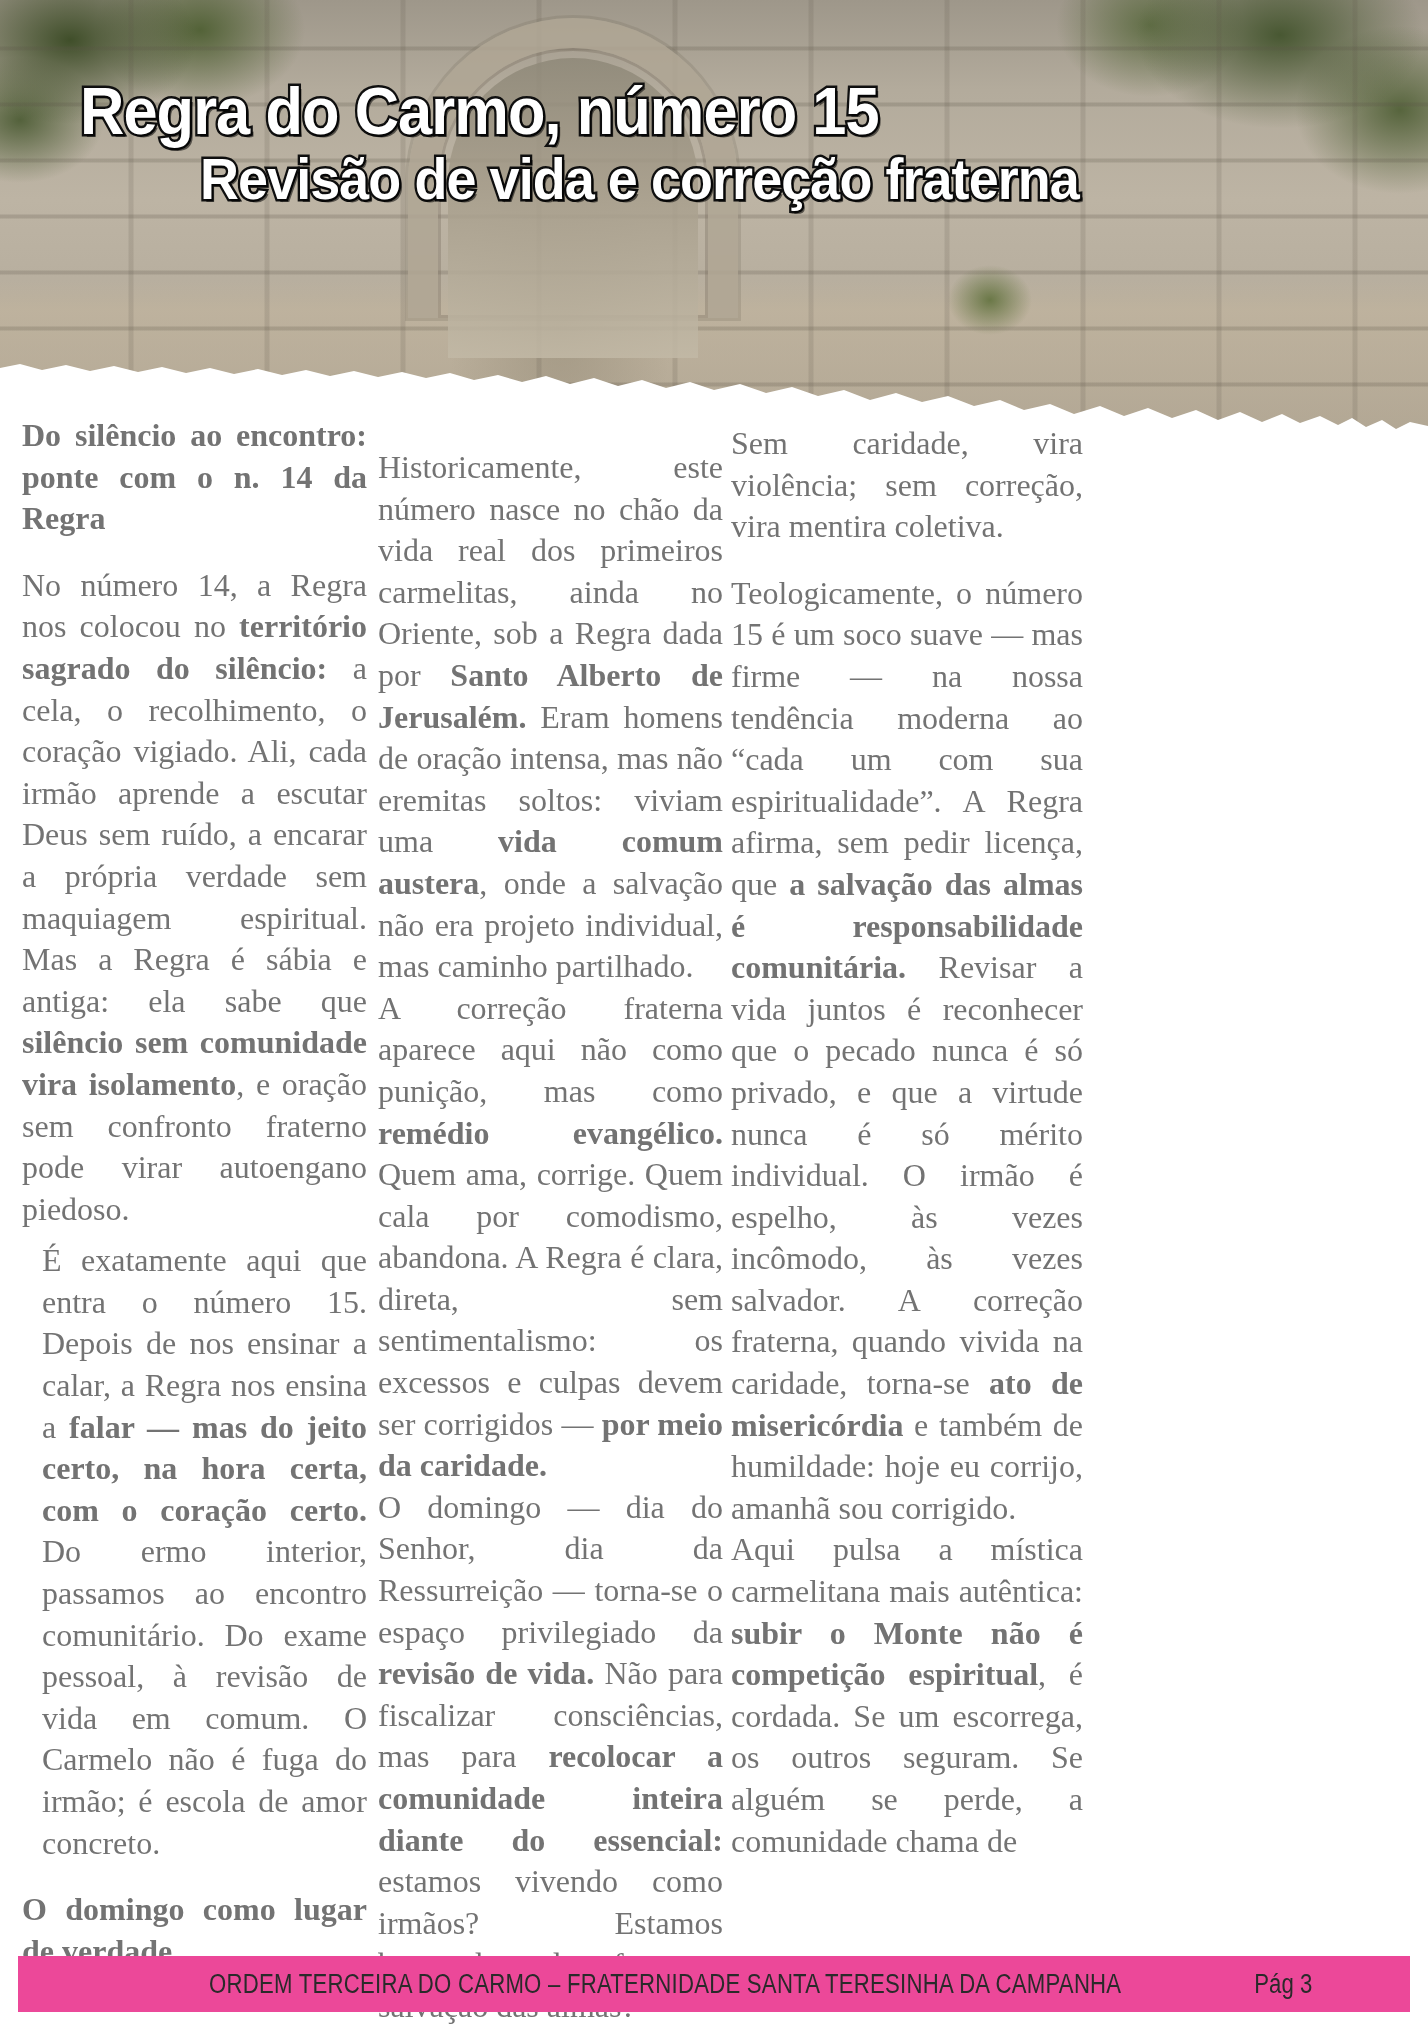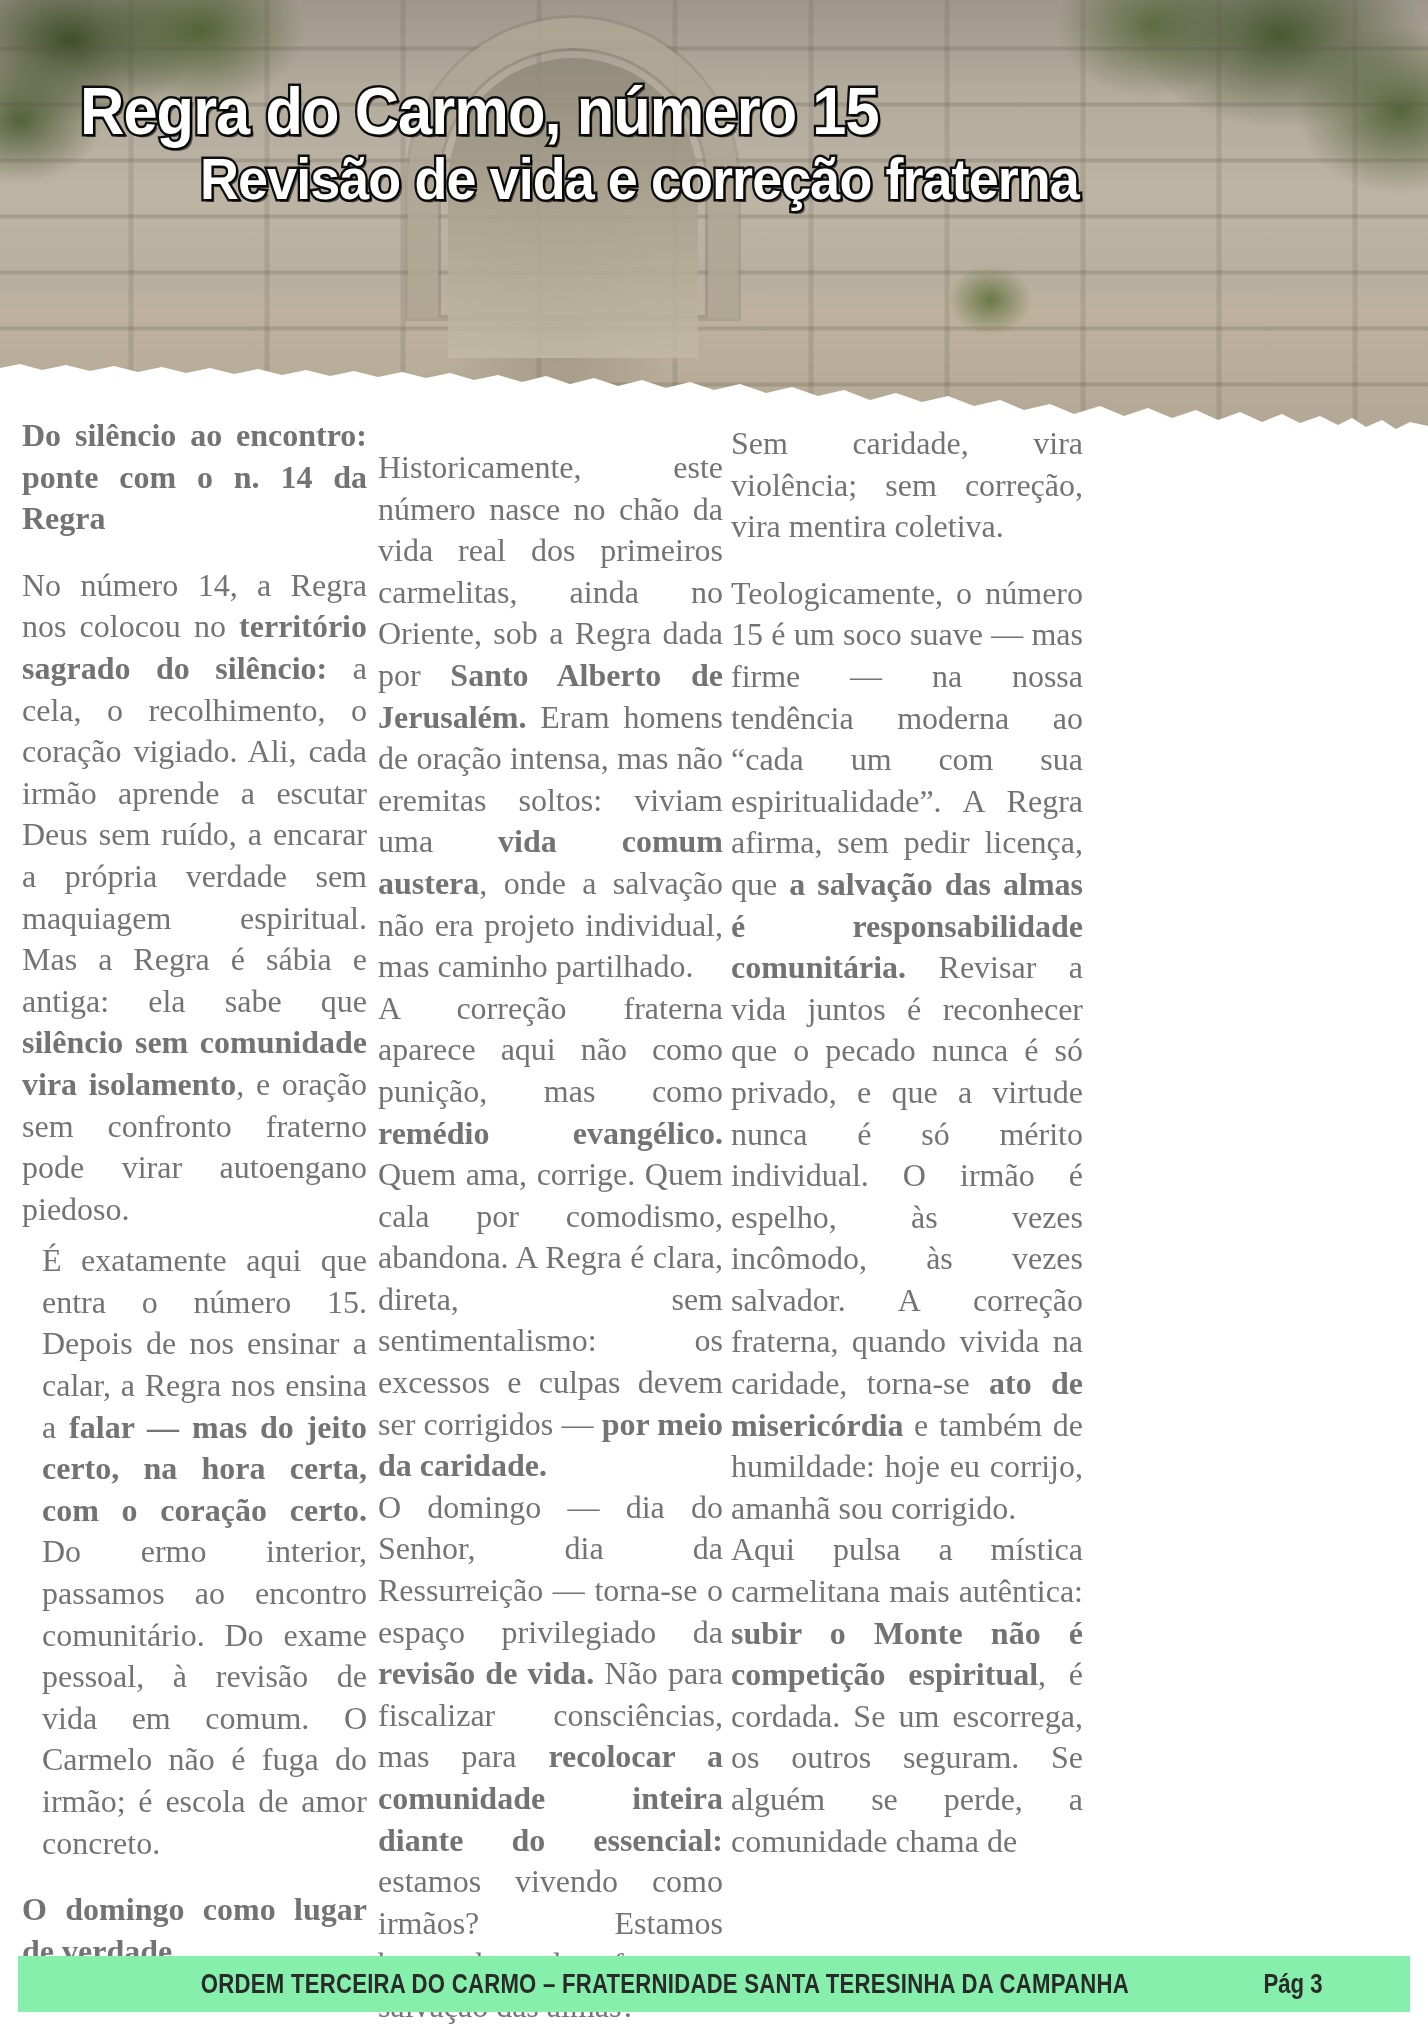--- a/index.html
+++ b/index.html
@@ -165,26 +165,25 @@
   
   .offset-a { margin-top:10px; }
   .offset-b { margin-top:42px; }
   .offset-c { margin-top:18px; }
 
   
   #footer {
     position:absolute;
     left:18px; bottom:16px;
     width:1392px; height:56px;
-    background:#86efac;
+    background:#ec4899;
     display:flex;
     align-items:center;
     justify-content:center;
     gap:26px;
-    font-weight:bold;
   }
   #footer .ftext {
     font-family:"Liberation Sans", sans-serif;
     font-size:27px;
     letter-spacing:.3px;
     color:#2a2a2a;
     transform:scaleX(.82);
     transform-origin:center;
     white-space:nowrap;
   }

